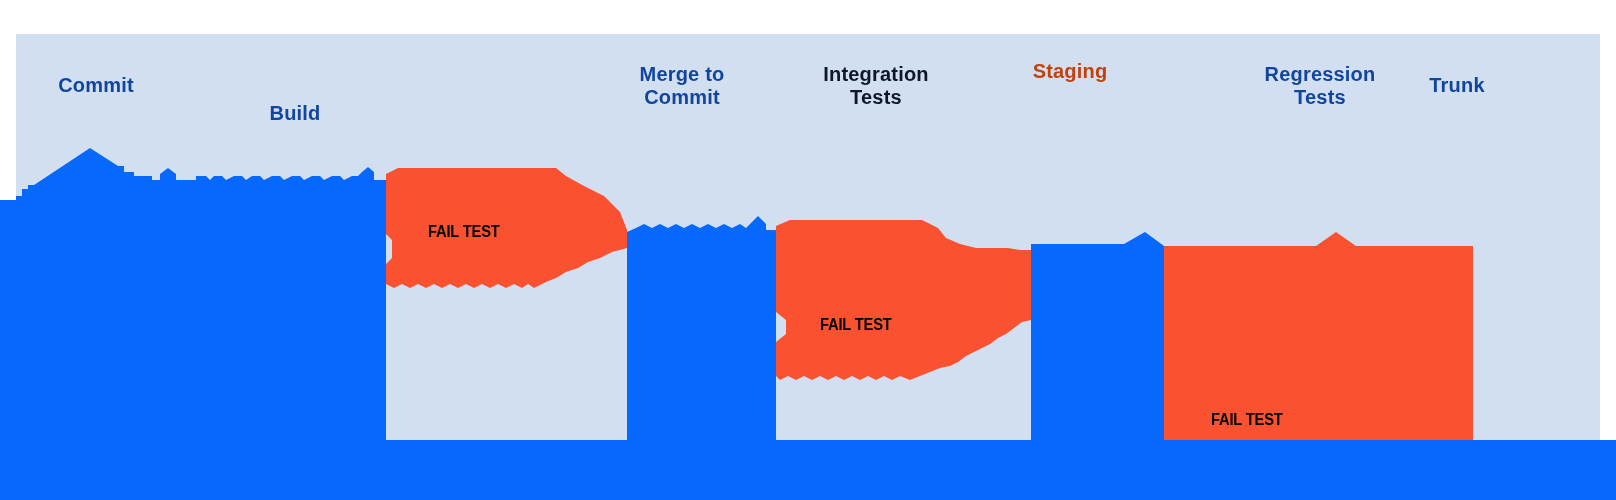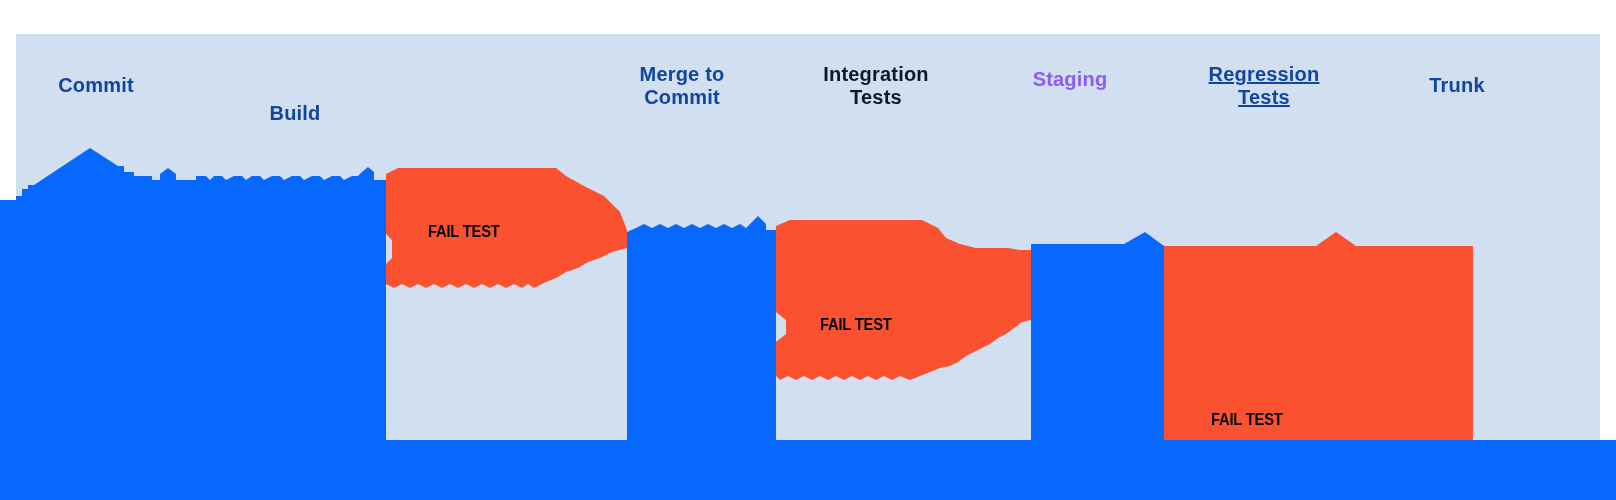--- a/index.html
+++ b/index.html
@@ -109,22 +109,22 @@
     <path id="fail-notch" d="M1164,412 L1176,422 L1164,432 Z" fill="#FA5130"></path>
 
   </svg>
 
   <div class="stage-label" style="left: 0px; top: 74px; width: 192px; color: rgb(17, 70, 160);">Commit</div>
   <div class="stage-label" style="left: 199px; top: 74px; width: 192px; color: rgb(17, 70, 160); margin-top: 28px;">Build</div>
   <div class="stage-label" style="left: 586px; top: 63px; width: 192px; color: rgb(17, 70, 160);">Merge to
 Commit</div>
   <div class="stage-label" style="left: 780px; top: 63px; width: 192px; color: #0f172a;">Integration
 Tests</div>
-  <div class="stage-label" style="left: 974px; top: 68px; width: 192px; color: #8b5cf6;">Staging</div>
-  <div class="stage-label" style="left: 1168px; top: 63px; width: 192px; color: rgb(17, 70, 160); text-decoration: underline;">Regression
+  <div class="stage-label" style="left: 974px; top: 60px; width: 192px; color: #c2410c;">Staging</div>
+  <div class="stage-label" style="left: 1224px; top: 63px; width: 192px; color: rgb(17, 70, 160);">Regression
 Tests</div>
   <div class="stage-label" style="left: 1361px; top: 74px; width: 192px; color: rgb(17, 70, 160);">Trunk</div>
 
   <div class="fail-label" style="left: 428px; top: 223px; color: rgb(0, 0, 0);">FAIL TEST</div>
   <div class="fail-label" style="left: 820px; top: 316px; color: rgb(0, 0, 0);">FAIL TEST</div>
   <div class="fail-label" style="left: 1211px; top: 411px; color: rgb(0, 0, 0);">FAIL TEST</div>
 
 </div>
 
 </body></html>

